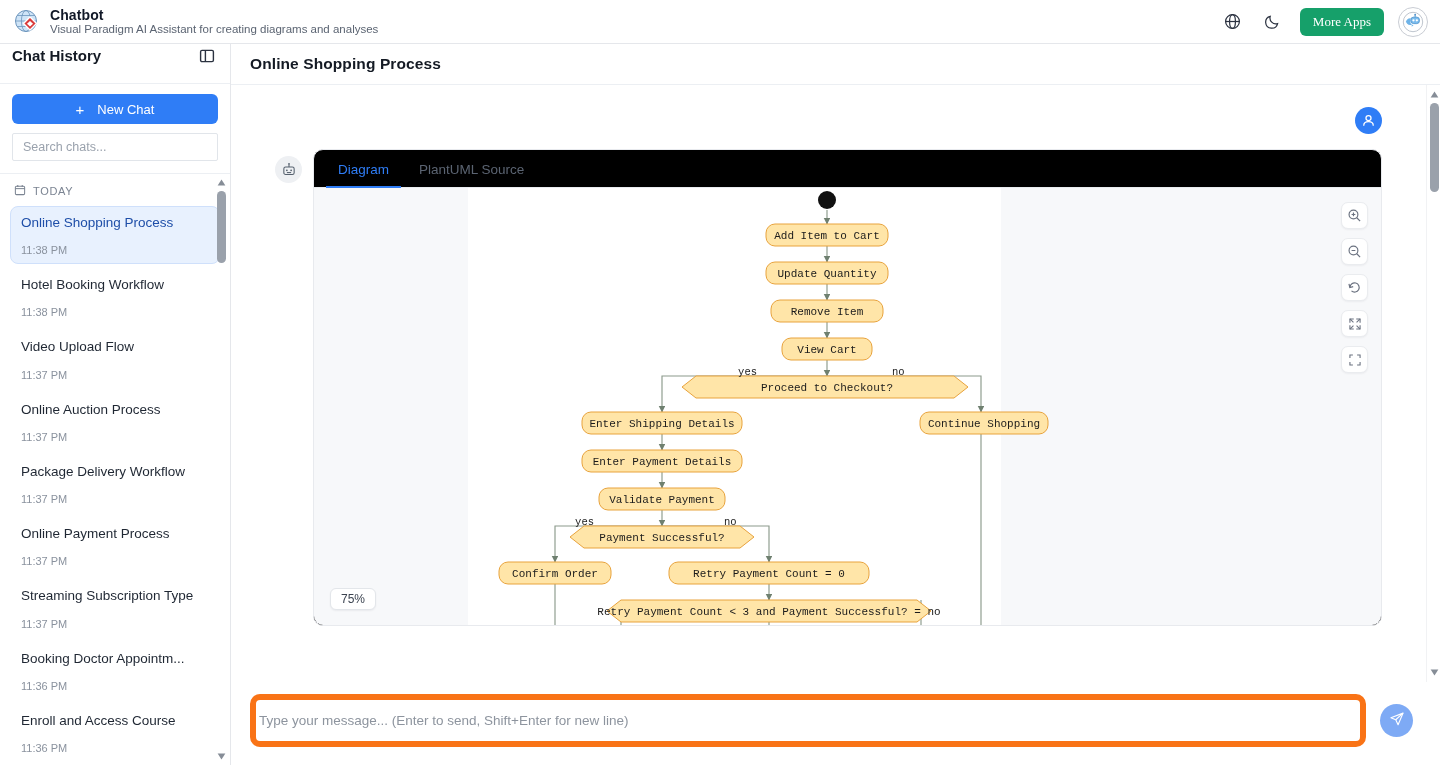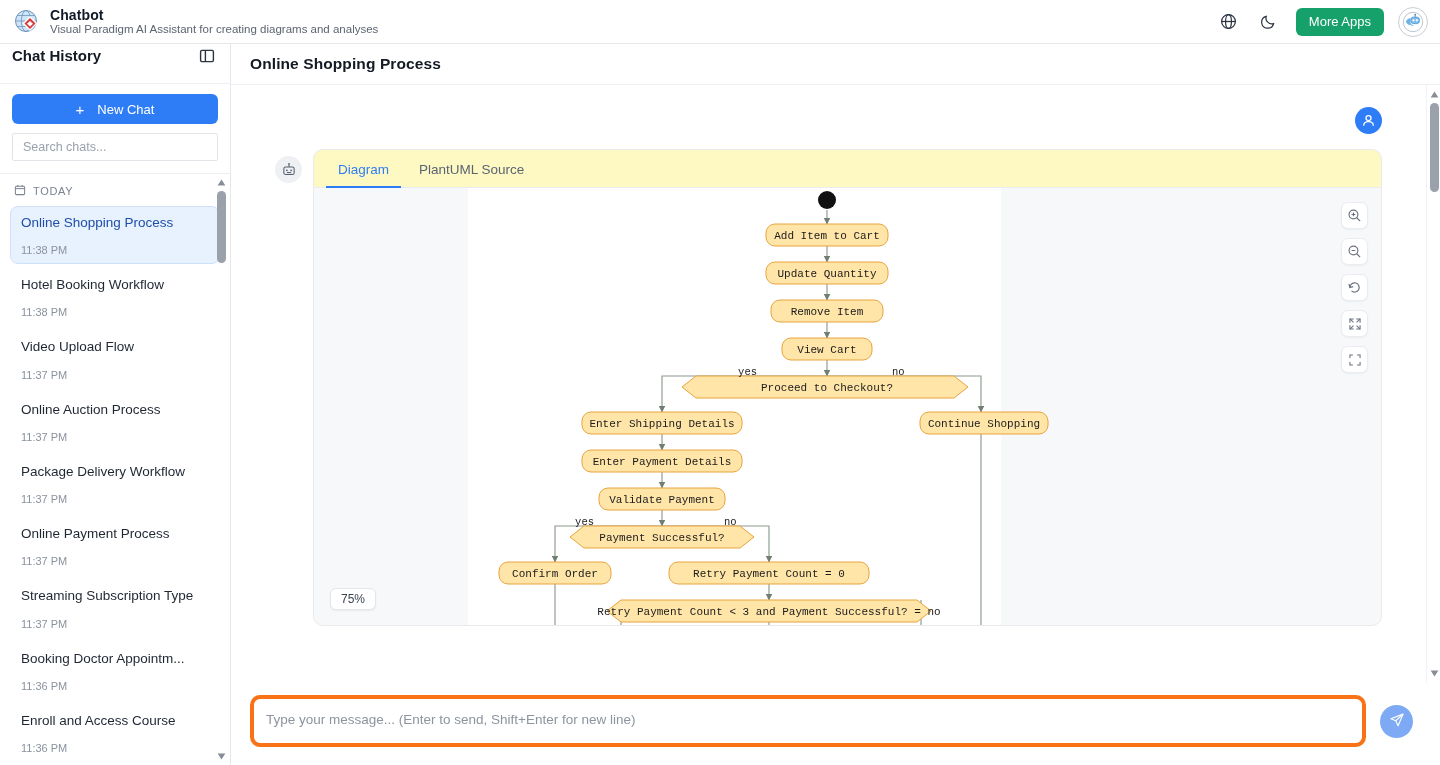--- a/index.html
+++ b/index.html
@@ -27,21 +27,21 @@
   .brand-title { font-size: 14px; font-weight: bold; color: #111827; letter-spacing: .1px; }
   .brand-sub { font-size: 11.5px; color: #5b6472; }
   .topbar-right { margin-left: auto; display: flex; align-items: center; gap: 14px; }
   .icon-btn {
     width: 26px; height: 26px; display: flex; align-items: center; justify-content: center;
     color: #2b3240; cursor: pointer; background: none; border: none;
   }
   .more-apps {
     background: #16a06a; color: #fff; border: none; border-radius: 6px;
     height: 28px; padding: 0 13px; font-size: 13px; cursor: pointer;
-    font-family: Liberation Sans, sans-serif;
+    font-family: Liberation Serif, serif;
     display: flex; align-items: center;
   }
   .bot-avatar-top {
     width: 30px; height: 30px; border-radius: 50%;
     border: 1px solid #c9cdd4; background: #fff;
     display: flex; align-items: center; justify-content: center;
   }
 
   
   .body { flex: 1; display: flex; min-height: 0; }
@@ -117,21 +117,21 @@
     padding: 13px 16px; font-size: 13.5px; max-width: 690px; line-height: 1.35;
   }
 
   .msg-bot { display: flex; align-items: flex-start; gap: 11px; margin-top: 15px; }
   .b-avatar {
     width: 27px; height: 27px; border-radius: 50%; background: #eef0f3;
     display: flex; align-items: center; justify-content: center; margin-top: 7px; flex: 0 0 auto;
   }
   .card {
     flex: 1; min-width: 0; border: 1px solid #e8eaee; border-radius: 10px;
-    background: #fef9c3; overflow: hidden; display: flex; flex-direction: column;
+    background: #000000; overflow: hidden; display: flex; flex-direction: column;
     height: 477px;
   }
   .tabs { display: flex; gap: 6px; padding: 5px 12px 0 12px; border-bottom: 1px solid #e9ecf0; }
   .tab {
     font-size: 13.5px; color: #5b6472; padding: 7px 12px 9px 12px; cursor: pointer;
     border-bottom: 2px solid transparent; margin-bottom: -1px;
   }
   .tab.active { color: #2f7df6; border-bottom-color: #2f7df6; }
 
   .canvas {
@@ -162,22 +162,22 @@
   .cs-arrow { position: absolute; left: 2px; width: 11px; height: 11px; display:flex;align-items:center;justify-content:center; cursor:pointer;}
   .cs-arrow.up { top: 4px; } .cs-arrow.down { bottom: 4px; }
   .cs-thumb { position: absolute; top: 18px; left: 2.5px; width: 9px; height: 89px; background: #9aa1ab; border-radius: 5px; cursor:pointer;}
 
   
   .composer {
     min-height: 80px; display: flex; align-items: center; gap: 14px;
     padding: 12px 27px 18px 19px; background: #fff;
   }
   .composer-box {
-    flex: 1; min-height: 52px; border: 4px solid #f97316; border-radius: 10px;
-    padding: 13px 12px; font-size: 13.5px; color: #8d949e; background: #fff;
+    flex: 1; min-height: 52px; border: 6px solid #f97316; border-radius: 10px;
+    padding: 13px 3px; font-size: 13.5px; color: #8d949e; background: #fff;
     display: flex; align-items: flex-start;
   }
   .send-btn {
     width: 33px; height: 33px; border-radius: 50%; background: #7eaaf5; border: none;
     display: flex; align-items: center; justify-content: center; cursor: pointer; flex: 0 0 auto;
   }
 </style>
 </head>
 <body>
 

